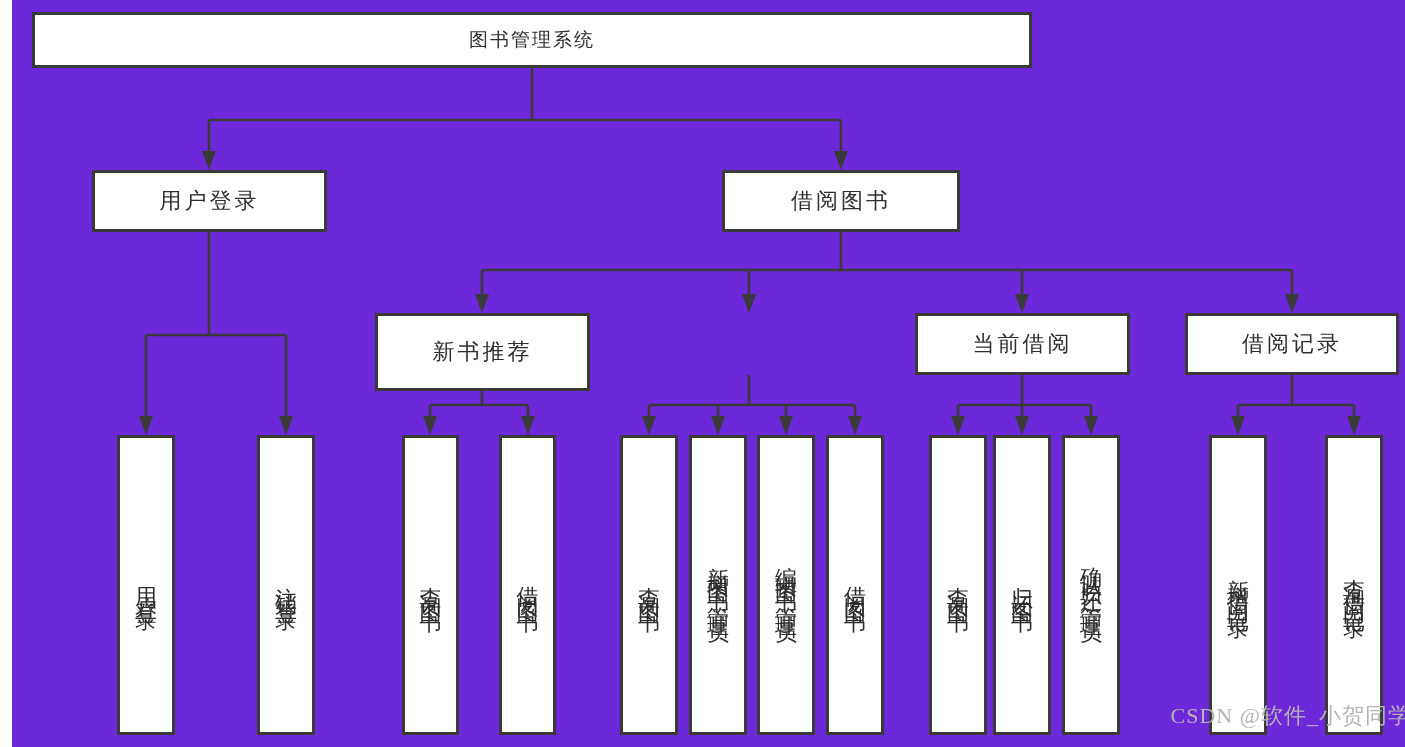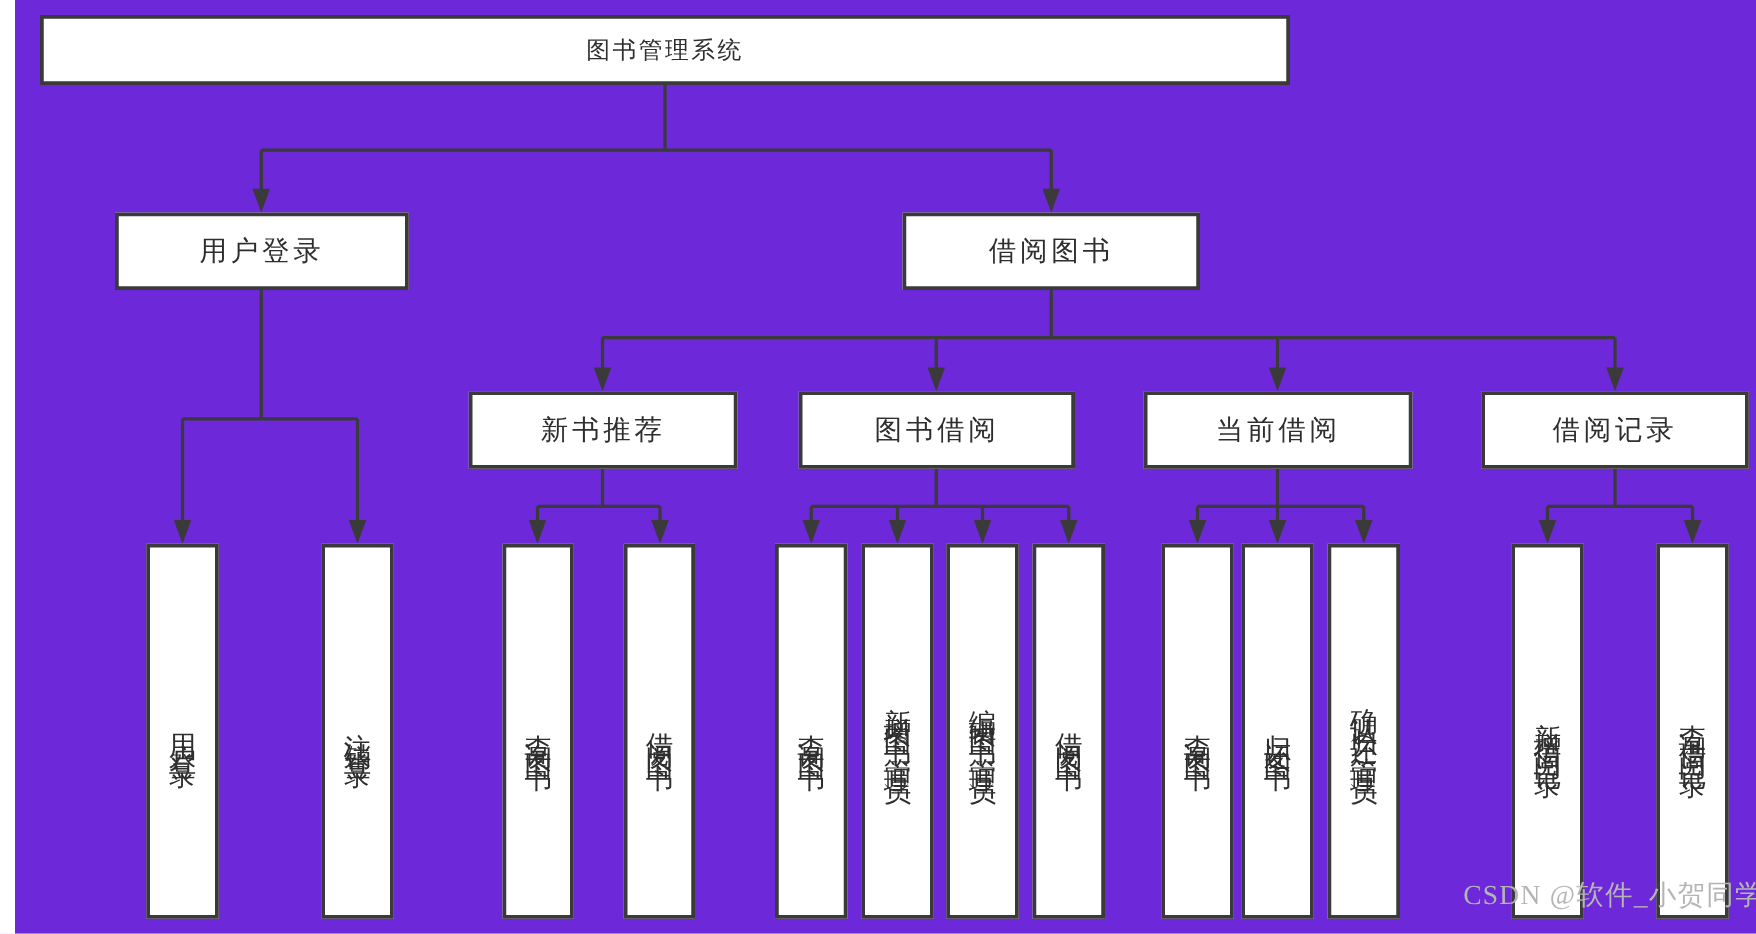--- a/index.html
+++ b/index.html
@@ -110,25 +110,22 @@
     <span>图书管理系统</span>
   </div>
 
   <div class="box hbox" style="left:80px;top:170px;width:235px;height:62px;">
     <span>用户登录</span>
   </div>
   <div class="box hbox" style="left:710px;top:170px;width:238px;height:62px;">
     <span>借阅图书</span>
   </div>
 
-  <div class="box hbox" style="left:363px;top:313px;width:215px;height:62px;">
+  <div class="box hbox" style="left:363px;top:313px;width:215px;height:78px;">
     <span>新书推荐</span>
-  </div>
-  <div class="box hbox" style="left:627px;top:313px;width:221px;height:62px;">
-    <span>图书借阅</span>
   </div>
   <div class="box hbox" style="left:903px;top:313px;width:215px;height:62px;">
     <span>当前借阅</span>
   </div>
   <div class="box hbox" style="left:1173px;top:313px;width:214px;height:62px;">
     <span>借阅记录</span>
   </div>
 
   <div class="box vbox" style="left:105px;top:435px;width:58px;height:300px;">
     <span>用户登录</span>

